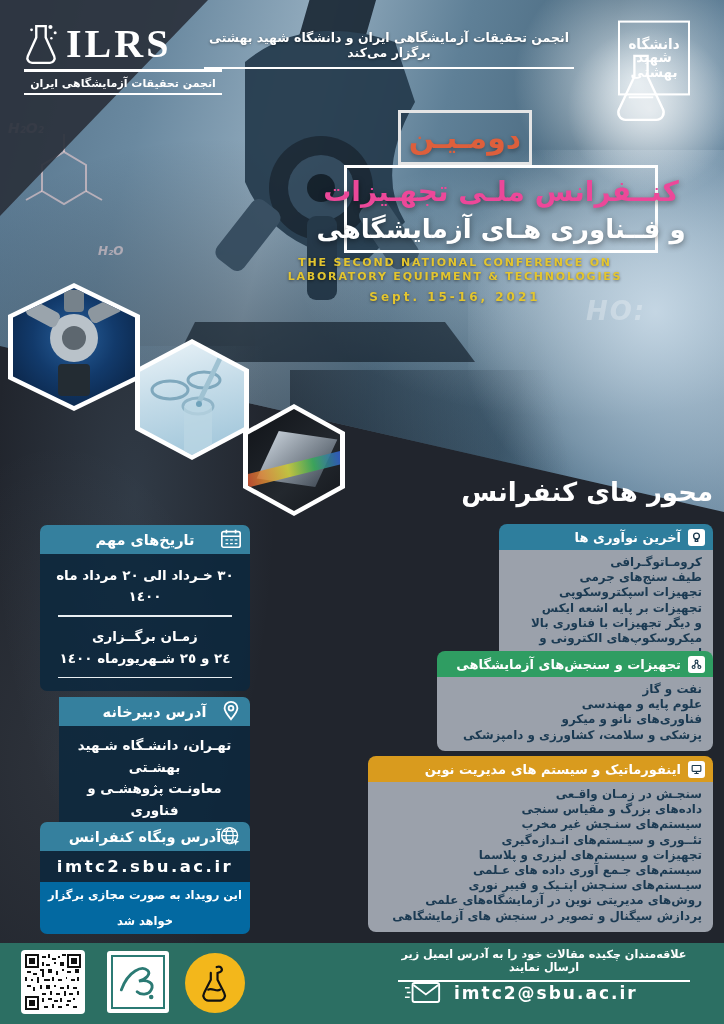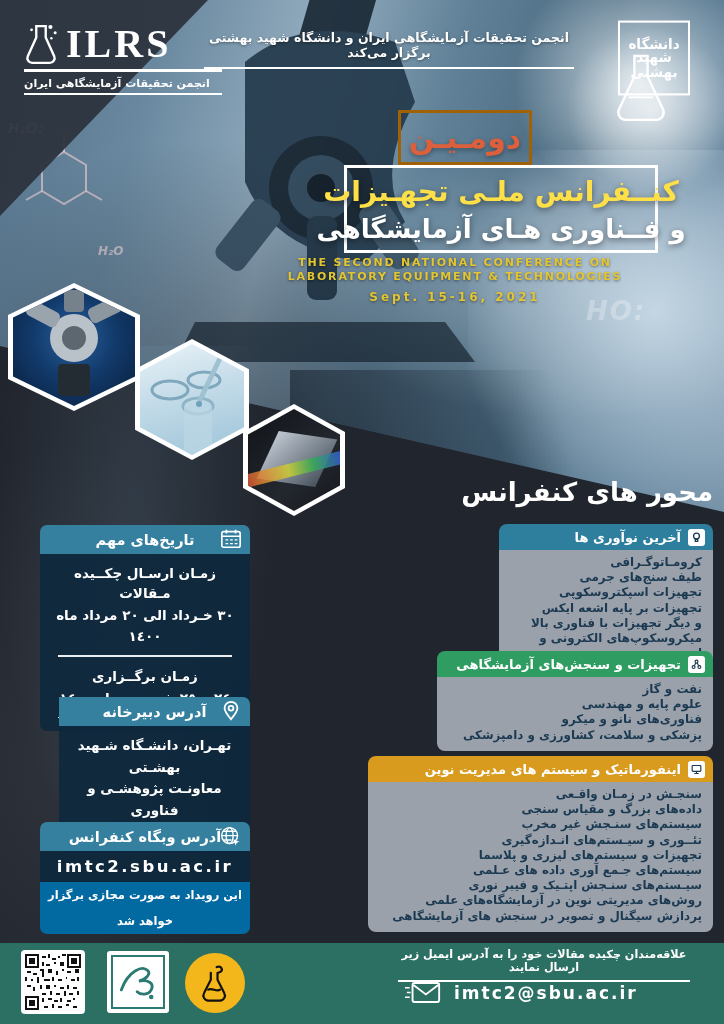--- a/index.html
+++ b/index.html
@@ -48,37 +48,37 @@
   .prism { position:absolute; left:18px; top:26px; width:62px; height:48px;
     background:linear-gradient(120deg, rgba(220,230,240,.85), rgba(150,170,190,.35));
     transform:skewX(-18deg) rotate(8deg); }
 
   
   .ilrs { left:24px; top:22px; width:198px; color:#fff; }
   .ilrs-row { display:flex; align-items:center; gap:8px; }
   .ilrs-acronym { font-family:"Liberation Serif","DejaVu Serif",serif; font-weight:bold;
     font-size:40px; letter-spacing:3px; line-height:1; }
   .ilrs-rule { height:2.5px; background:#fff; margin-top:3px; }
-  .ilrs-sub { font-size:11px; font-weight:bold; text-align:left; margin-top:5px; }
+  .ilrs-sub { font-size:11px; font-weight:bold; text-align:center; margin-top:5px; }
 
   
   .banner { left:204px; top:30px; width:370px; color:#fff; font-size:12.5px; font-weight:bold;
     text-align:center; padding-bottom:7px; border-bottom:2.5px solid #fff; text-shadow:0 1px 3px rgba(0,0,0,.4); }
   .sbu { left:618px; top:22px; width:72px; height:72px; border:2.5px solid #fff;
     color:#fff; display:flex; flex-direction:column; justify-content:center; align-items:center;
     font-weight:bold; font-size:13.5px; line-height:.98; letter-spacing:-1px;
     transform:scaleY(1.04); text-align:center; }
 
   
-  .ordinal-box { left:398px; top:110px; width:134px; height:55px; border:3px solid #a16207;
+  .ordinal-box { left:398px; top:110px; width:134px; height:55px; border:3px solid #e5e5e5;
     display:flex; align-items:center; justify-content:center; }
   .ordinal-box span { color:#dd5f3c; font-size:30px; font-weight:bold; text-shadow:0 2px 5px rgba(0,0,0,.35); }
   .title-box { left:344px; top:165px; width:314px; height:88px; border:3px solid #fff;
     display:flex; flex-direction:column; align-items:center; justify-content:center; }
-  .title-line1 { color:#fde047; font-size:28px; font-weight:bold; white-space:nowrap; text-shadow:0 2px 6px rgba(0,0,0,.45); }
+  .title-line1 { color:#ec4899; font-size:28px; font-weight:bold; white-space:nowrap; text-shadow:0 2px 6px rgba(0,0,0,.45); }
   .title-line2 { color:#fff; font-size:26px; font-weight:bold; white-space:nowrap; margin-top:6px; text-shadow:0 2px 6px rgba(0,0,0,.45); }
   .en-block { left:252px; top:256px; width:406px; text-align:center; color:#e3c52f;
     font-weight:bold; text-shadow:0 1px 3px rgba(0,0,0,.5); }
   .en-line { font-size:11px; letter-spacing:1.8px; line-height:14px; }
   .en-date { font-size:12px; letter-spacing:3px; margin-top:6px; }
 
   
   .topics-heading { left:433px; top:477px; width:280px; text-align:right; color:#fff;
     font-size:26px; font-weight:bold; }
   .topic-box { position:absolute; border-radius:8px; overflow:hidden; }
@@ -308,21 +308,20 @@
       <span class="head-ic">
         <svg width="22" height="22" viewBox="0 0 24 24" fill="none" stroke="#fff" stroke-width="1.8">
           <rect x="2" y="4" width="20" height="17" rx="2"></rect>
             <path d="M7 2v4 M17 2v4 M2 9h20"></path>
           <path d="M6 13h3 M11 13h3 M16 13h3 M6 17h3 M11 17h3 M16 17h3" stroke-width="1.3"></path>
         </svg>
       </span>
       <span class="fa">تاریخ‌های مهم</span>
     </div>
     <div class="info-body">
-      <div class="d-label fa">زمـان ارسـال چکــیده مـقالات</div>
       <div class="d-value fa">٣٠ خـرداد الی ٢٠ مرداد ماه ١٤٠٠</div>
       <div class="d-rule"></div>
       <div class="d-label fa">زمـان برگــزاری</div>
       <div class="d-value fa">٢٤ و ٢٥ شـهریورماه ١٤٠٠</div>
       <div class="d-rule"></div>
     </div>
   </div>
 
   <div class="info-box ibx2">
     <div class="info-head">

